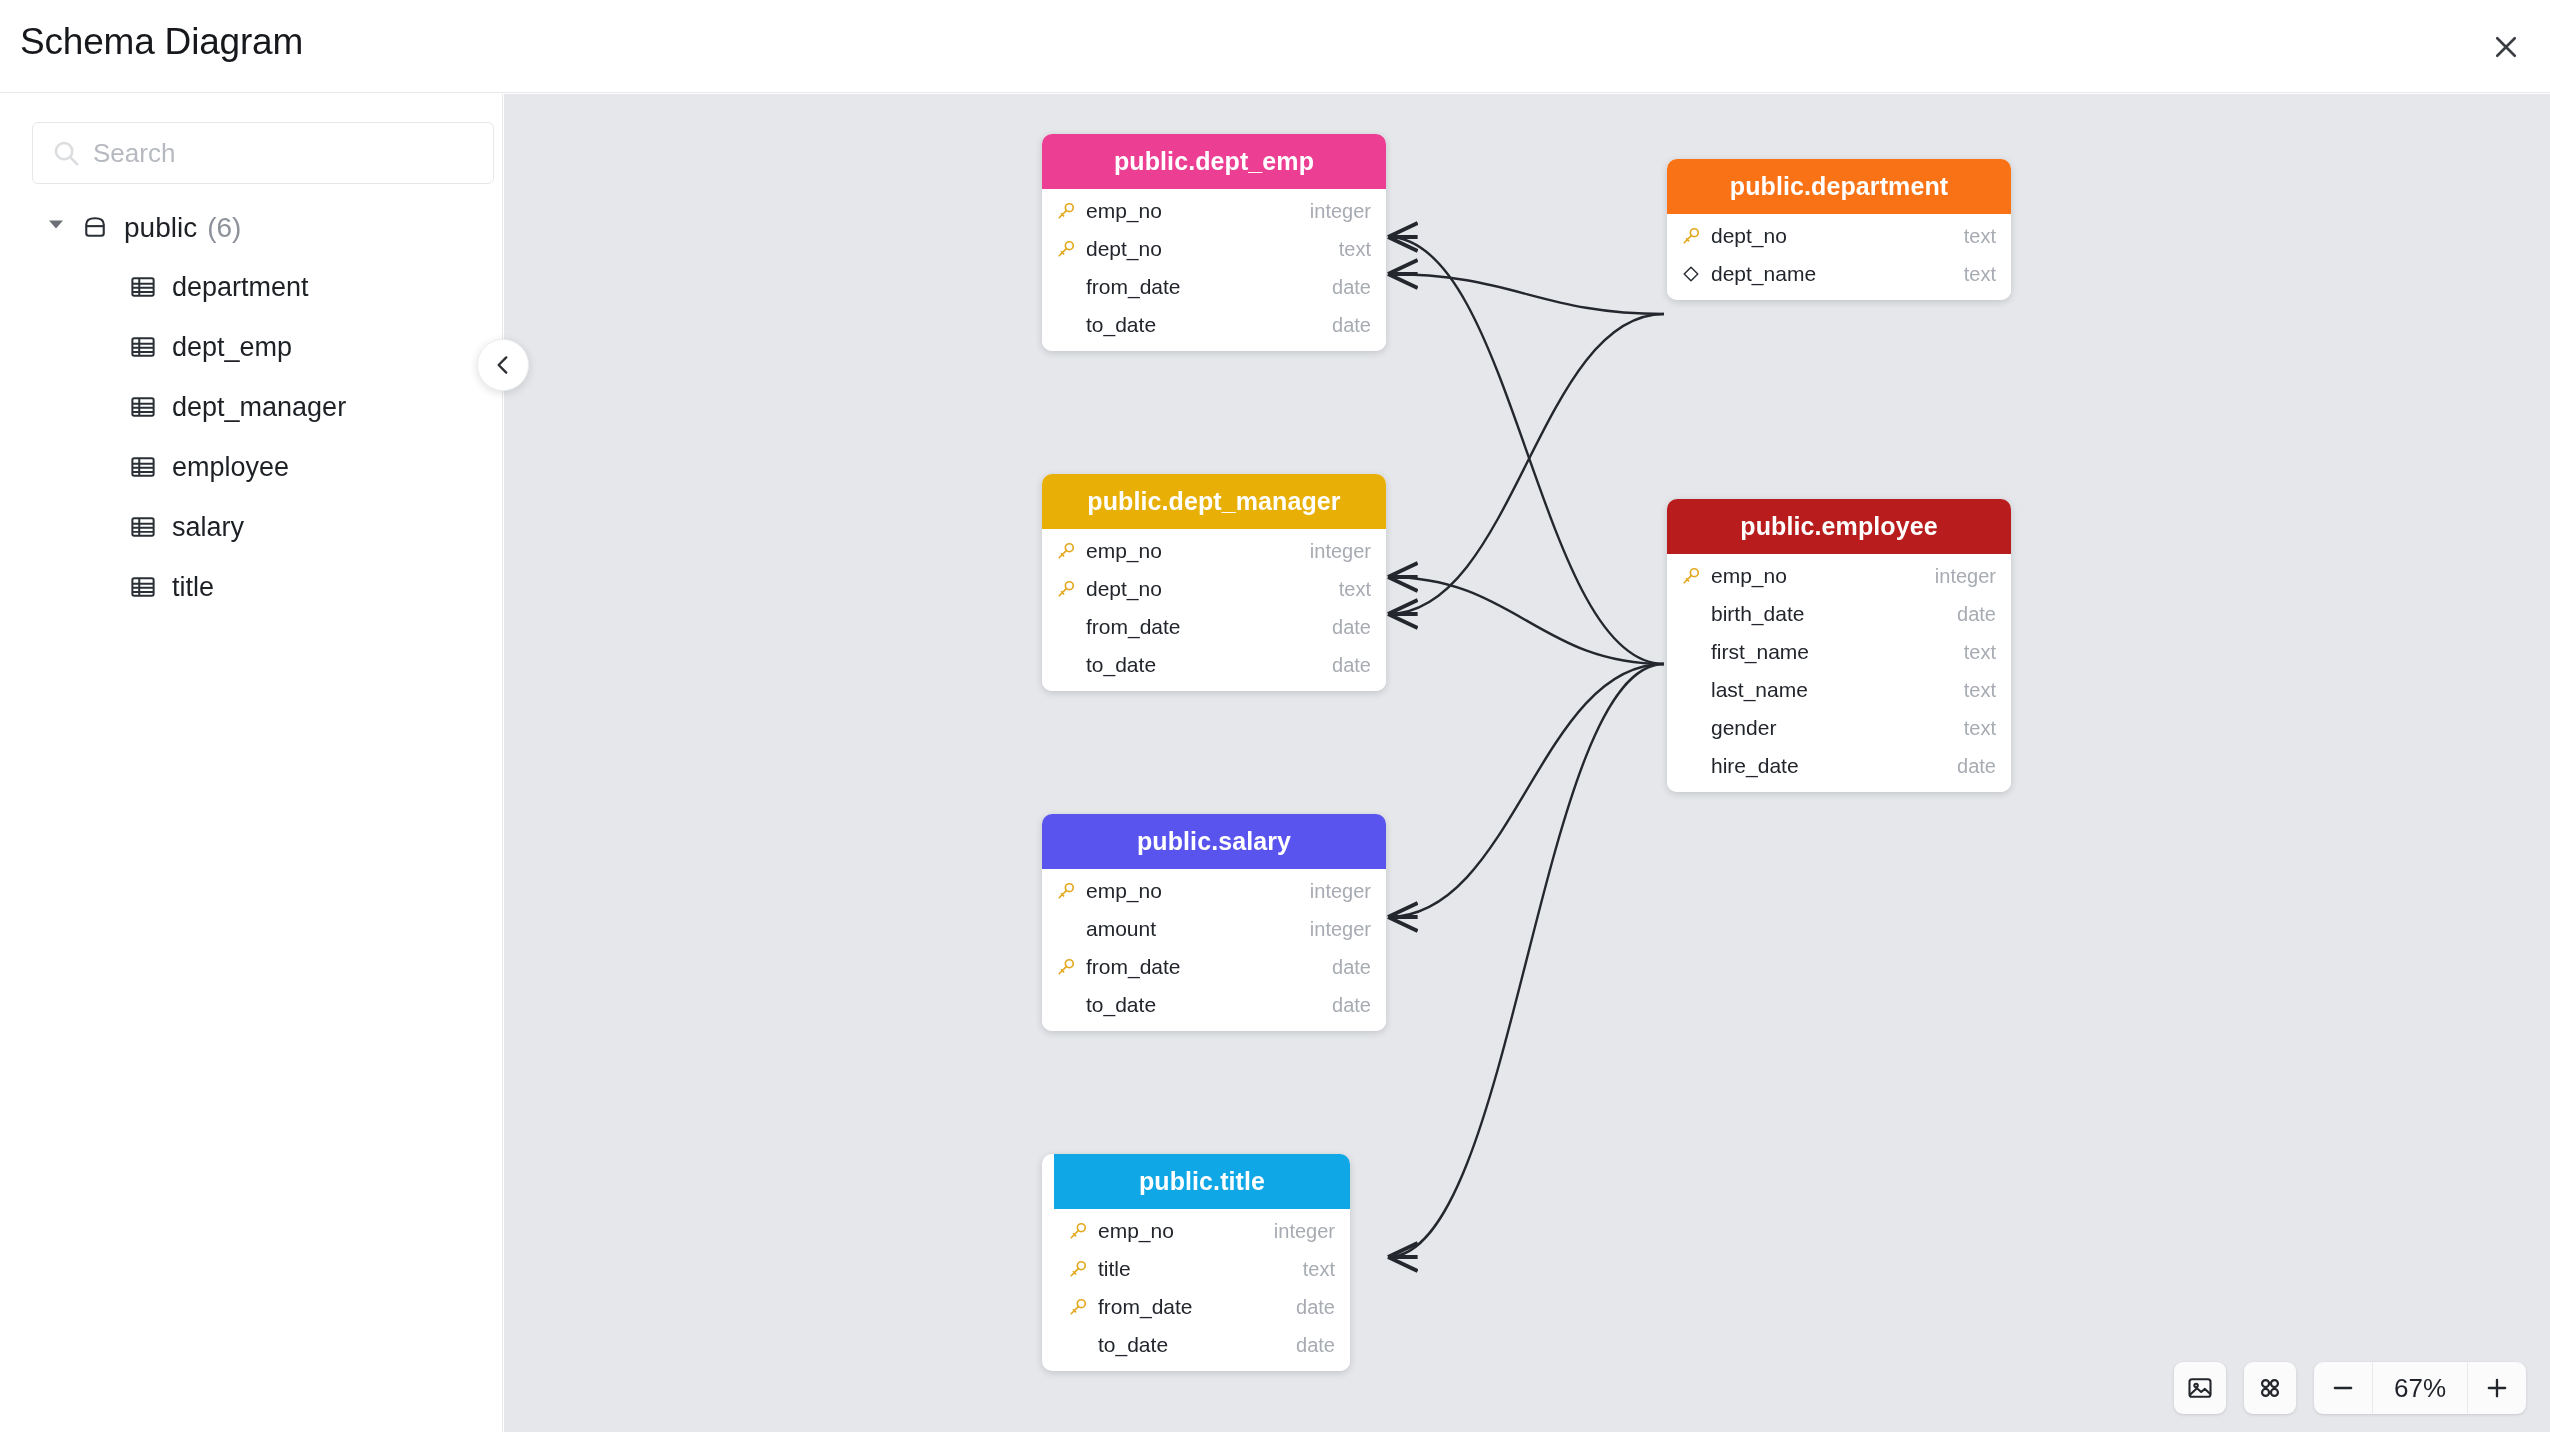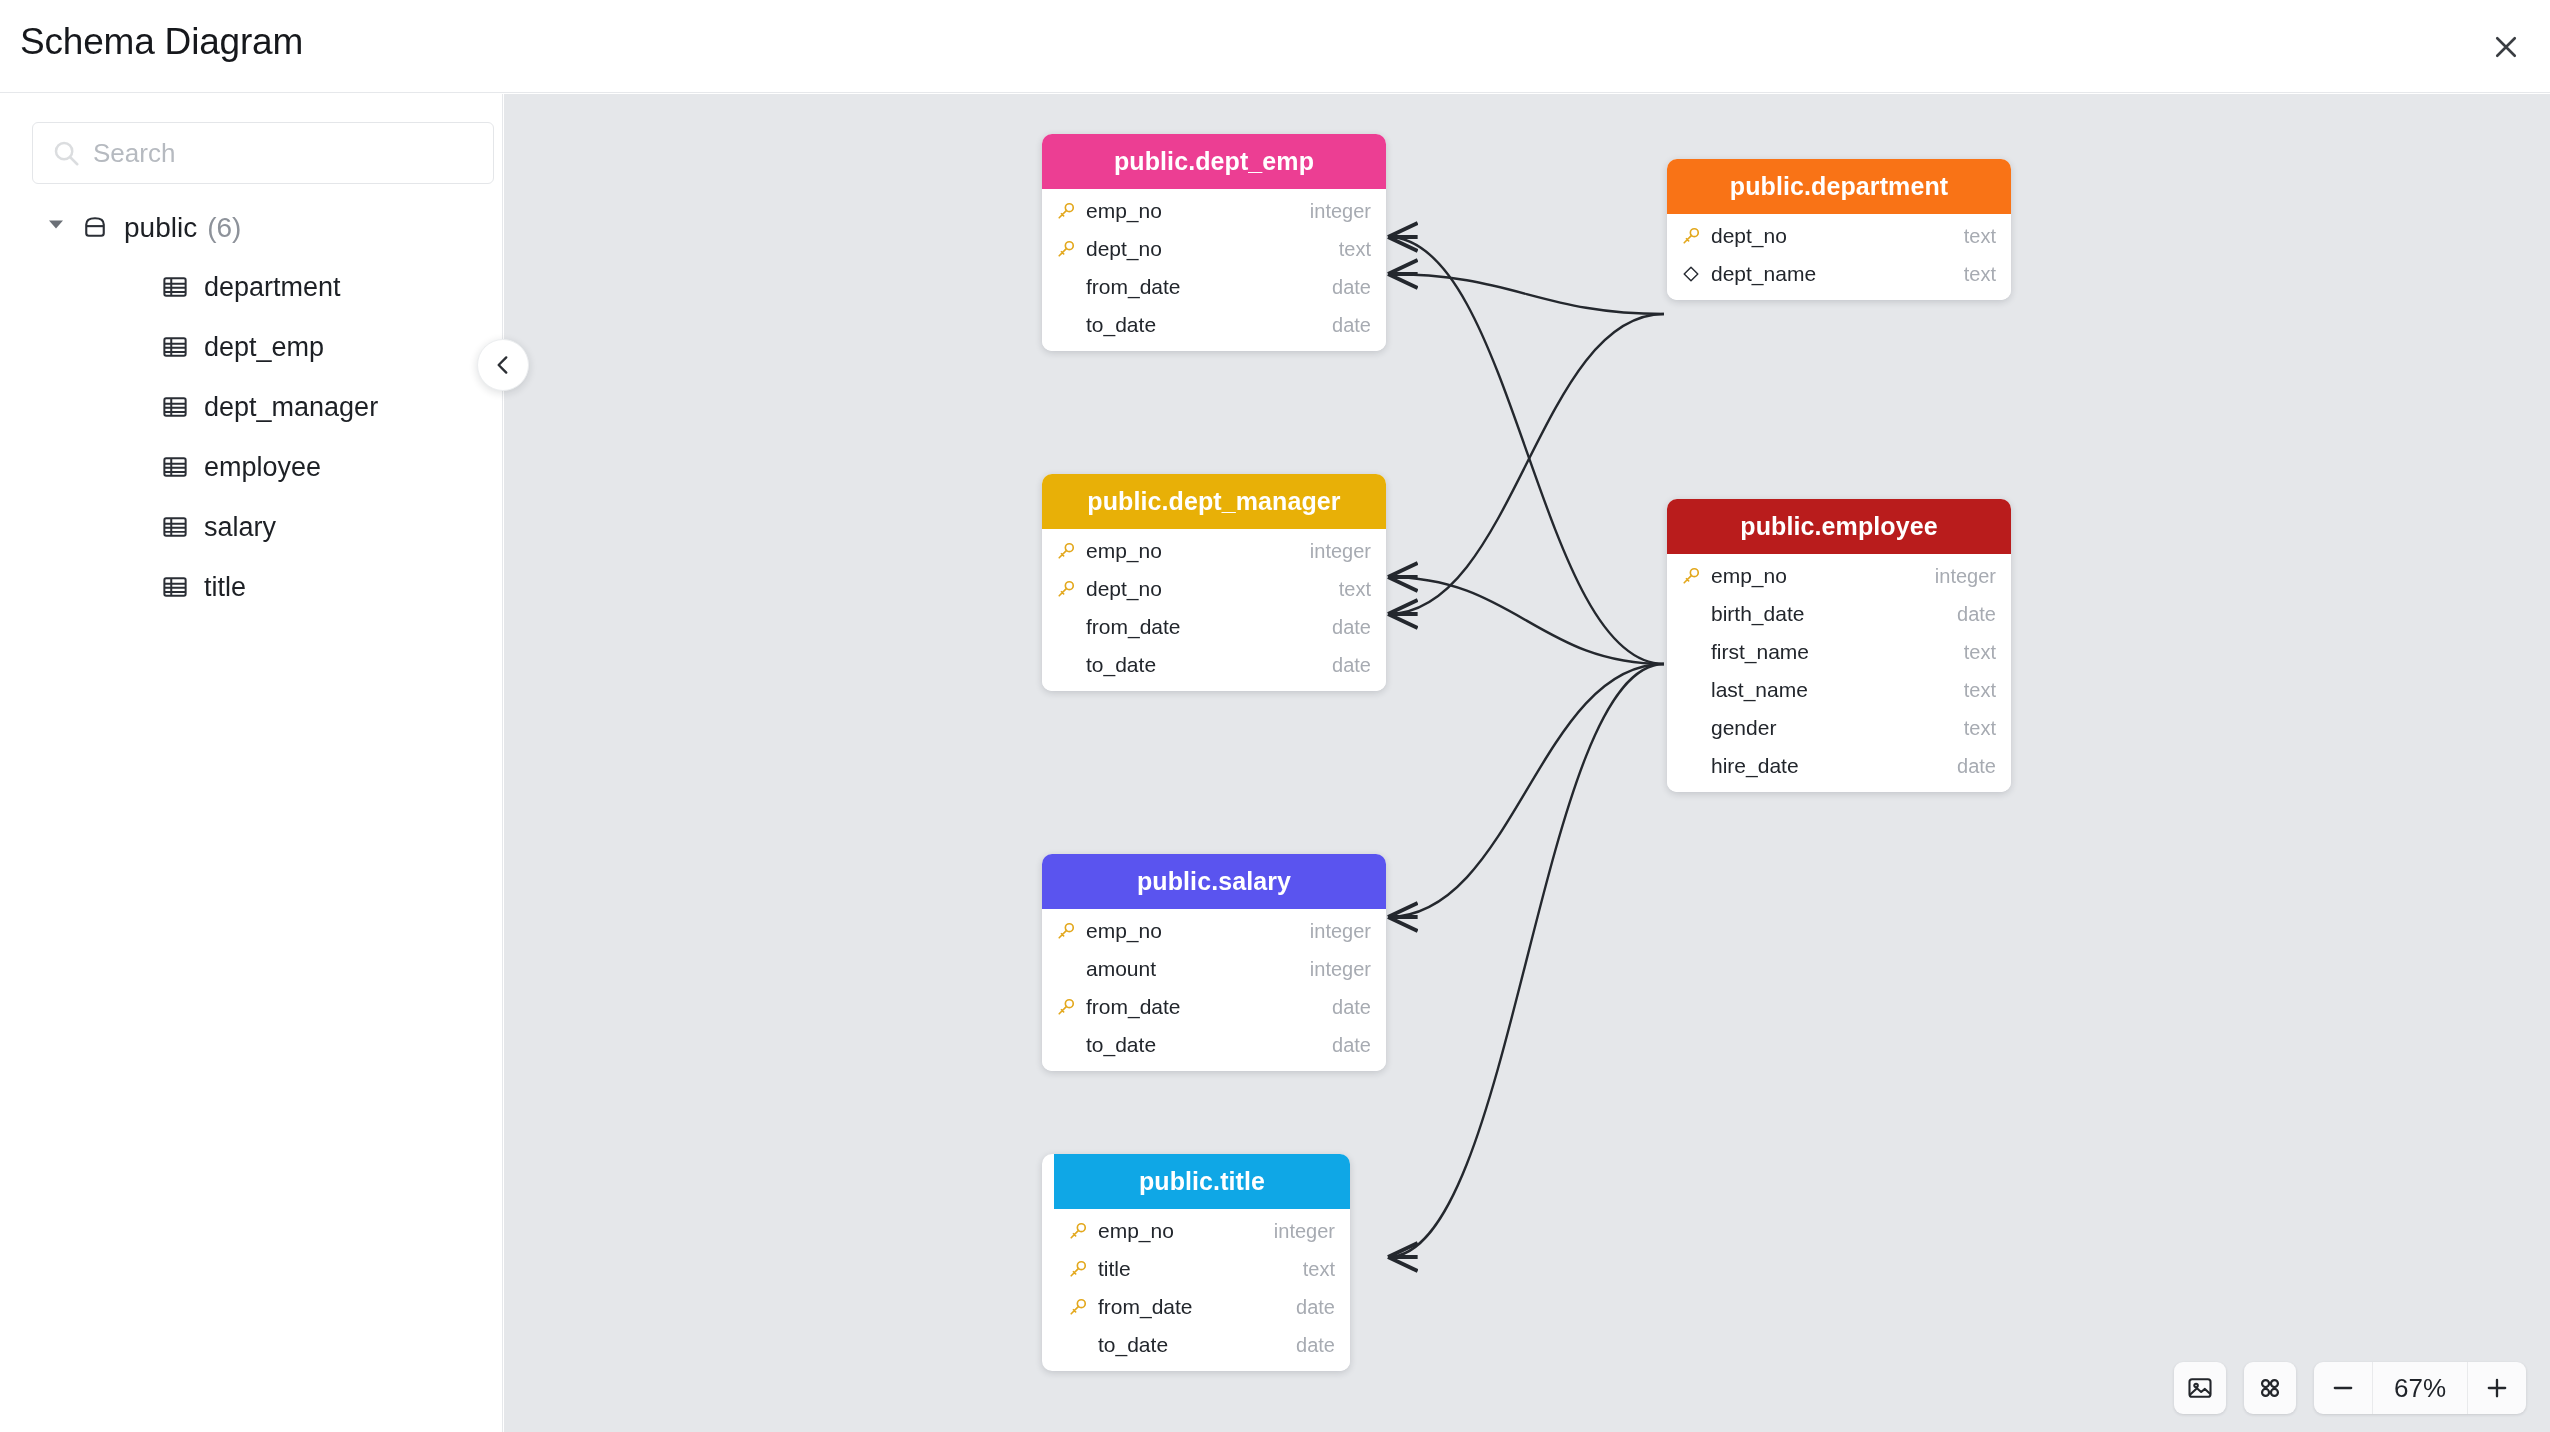--- a/index.html
+++ b/index.html
@@ -46,21 +46,21 @@
 
   #tree { position: absolute; left: 0; top: 118px; width: 503px; }
   .tree-row {
     display: flex; align-items: flex-start; height: 60px; cursor: pointer;
     padding-left: 44px; font-size: 27px; color: #1d2025;
   }
   .tw-caret { flex:none; width: 24px; height: 24px; margin-right: 12px; }
   .tw-icon { flex:none; width: 30px; height: 30px; margin-right: 14px; }
   .tree-schema .tw-label { font-size: 28px; }
   .tw-count { color: #8d929a; margin-left: 10px; font-size: 28px; }
-  .tree-table { padding-left: 128px; margin-left: 32px; }
+  .tree-table { padding-left: 128px; }
   .tree-table .tw-label { font-size: 27px; }
 
   
   #collapse-button {
     position: absolute; left: 477px; top: 245px; width: 52px; height: 52px;
     border-radius: 50%; background:#fff; border:1px solid #eceef0;
     box-shadow: 0 2px 8px rgba(20,25,35,.14);
     display:flex; align-items:center; justify-content:center; cursor:pointer; z-index: 20;
   }
 
@@ -330,21 +330,21 @@
               <span class="col-name">gender</span>
               <span class="col-type">text</span>
             </div>
             <div class="col-row">
               <span class="col-icon blank"></span>
               <span class="col-name">hire_date</span>
               <span class="col-type">date</span>
             </div>
           </div>
         </div>
-        <div class="node" style="left: 538px; top: 720px; width: 344px; margin-top: 40px;">
+        <div class="node" style="left: 538px; top: 720px; width: 344px;">
           <div class="node-header" style="background: rgb(90, 84, 239);">public.salary</div>
           <div class="node-body">
             <div class="col-row">
               <svg class="col-icon" viewBox="0 0 24 24" fill="none" stroke="#e3a81d" stroke-width="1.8" stroke-linecap="round" stroke-linejoin="round">
                 <circle cx="15.6" cy="8.4" r="4.3"></circle>
                 <path d="M12.6 11.4 L4.6 19.4 M7 15 L9.4 17.4"></path>
               </svg>
               <span class="col-name">emp_no</span>
               <span class="col-type">integer</span>
             </div>

